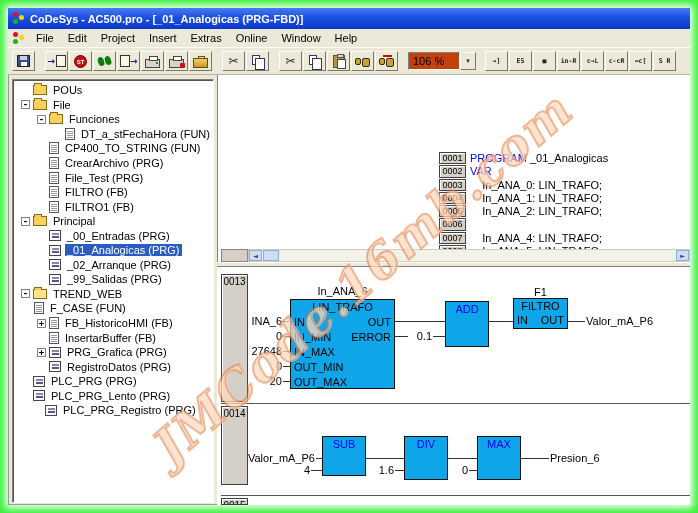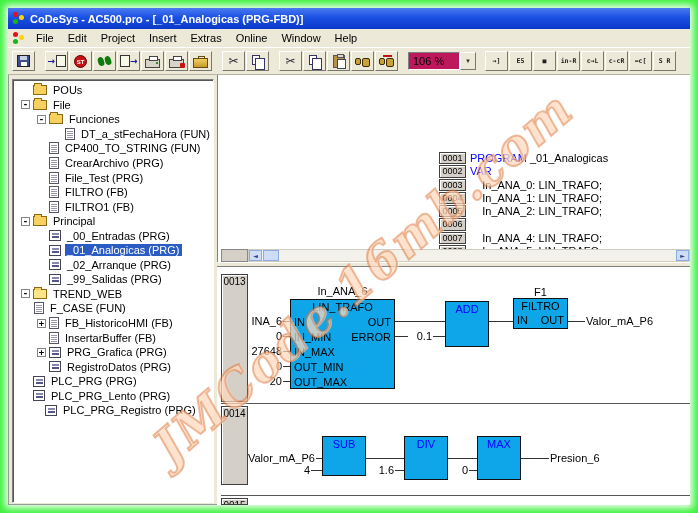--- a/index.html
+++ b/index.html
@@ -48,21 +48,21 @@
   .i-cut{font:12px "DejaVu Sans",sans-serif;color:#223;width:auto;height:auto;}
   .i-copy{width:8px;height:10px;background:#fff;border:1px solid #336;margin-right:4px;margin-bottom:2px;}
   .i-copy:after{content:"";position:absolute;left:2px;top:2px;width:8px;height:10px;background:#fff;border:1px solid #336;}
   .i-paste{width:12px;height:13px;background:#b89048;border:1px solid #555;}
   .i-paste:before{content:"";position:absolute;left:3px;top:-2px;width:5px;height:2px;background:#d8d8d8;border:1px solid #555;}
   .i-paste:after{content:"";position:absolute;left:3px;top:3px;width:7px;height:8px;background:#fff;border:1px solid #445;}
   .i-find,.i-findnext{width:6px;height:7px;background:#caa23a;border:1px solid #3a2a08;border-radius:2px;margin-right:9px;}
   .i-find:after,.i-findnext:after{content:"";position:absolute;left:6px;top:-1px;width:6px;height:7px;background:#caa23a;border:1px solid #3a2a08;border-radius:2px;}
   .i-findnext:before{content:"";position:absolute;left:3px;top:-4px;width:9px;height:2px;background:#c01010;}
   .combo{display:flex;margin-right:9px;}
-  .combo .cval{width:52px;height:18px;background:#be185d;border:1px solid;border-color:#808080 #fff #fff #808080;
+  .combo .cval{width:52px;height:18px;background:#c2410c;border:1px solid;border-color:#808080 #fff #fff #808080;
     font-size:11px;line-height:17px;padding-left:4px;box-sizing:border-box;}
   .combo .dbtn{width:16px;height:18px;background:#ece9d8;border:1px solid;border-color:#fff #7a766a #7a766a #fff;
     font-size:6px;line-height:16px;text-align:center;color:#333;box-sizing:border-box;}
   
   #treepanel{position:absolute;left:12px;top:79px;width:202px;height:424px;background:#fff;
     border:1px solid;border-color:#808080 #fff #fff #808080;box-shadow:inset 1px 1px 0 #555;
     overflow:hidden;font-size:11px;padding-top:3px;box-sizing:border-box;}
   .trow{display:flex;align-items:center;height:14.55px;white-space:nowrap;}
   .exp{width:9px;height:9px;border:1px solid #848484;background:#fff;font:bold 9px/7px "DejaVu Sans Mono",monospace;
     text-align:center;color:#000;margin-right:3px;flex:0 0 auto;box-sizing:border-box;}

